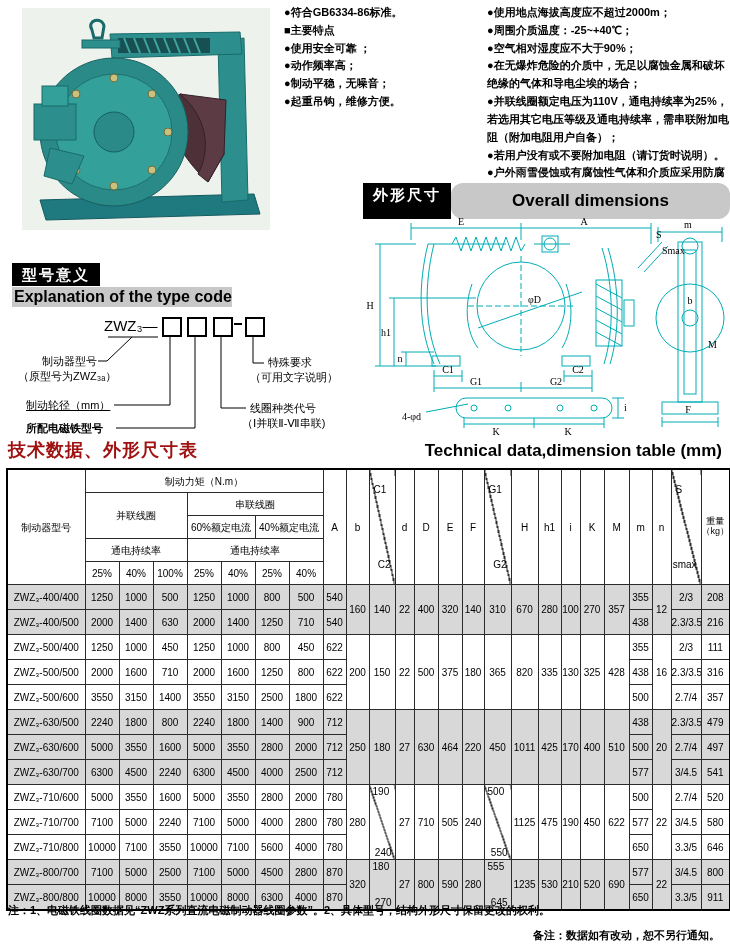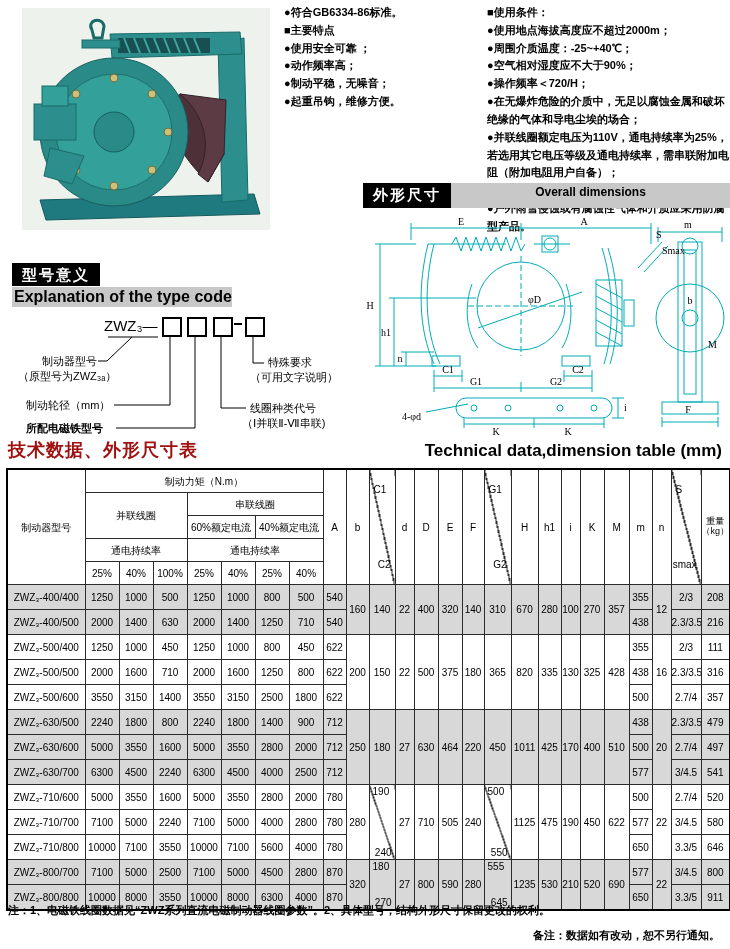--- a/index.html
+++ b/index.html
@@ -10,22 +10,22 @@
   .blist{position:absolute;font-size:11px;font-weight:bold;line-height:1.62;}
   .blist div{white-space:normal;}
 
   
   .photo{position:absolute;left:22px;top:8px;width:248px;height:222px;}
 
   
   .sec-bar{position:absolute;display:flex;align-items:stretch;}
   .zh-box{background:#000;color:#fff;font-weight:bold;font-size:15px;
           padding:3px 10px;letter-spacing:2px;white-space:nowrap;}
-  .en-bar{background:#c8c8c8;color:#000;font-weight:bold;font-size:12px;
-          flex:1;text-align:center;padding:2px 6px;white-space:nowrap;}
+  .en-bar{background:#c8c8c8;color:#000;font-weight:bold;font-size:17px;
+          flex:1;text-align:center;padding:8px 6px;white-space:nowrap;border-radius:12px;}
 
   
   .drawing{position:absolute;left:356px;top:214px;width:374px;height:224px;}
   .drawing text{font-family:"Liberation Serif",serif;fill:#000;}
 
   
   .typecode{position:absolute;left:12px;top:266px;width:345px;height:170px;}
   .tc-en{display:inline-block;background:#c8c8c8;font-weight:bold;font-size:16px;
          padding:1px 0 1px 2px;margin-top:2px;white-space:nowrap;}
   .tc-diagram{position:relative;width:345px;height:128px;margin-top:2px;}
@@ -118,25 +118,23 @@
   <div class="blist" style="left:284px;top:4px;width:200px;">
     <div>●符合GB6334-86标准。</div>
     <div>■主要特点</div>
     <div>●使用安全可靠 ；</div>
     <div>●动作频率高；</div>
     <div>●制动平稳，无噪音；</div>
     <div>●起重吊钩，维修方便。</div>
   </div>
 
   <div class="blist" style="left:487px;top:4px;width:243px;">
-    <div>■使用条件：</div>
     <div>●使用地点海拔高度应不超过2000m；</div>
     <div>●周围介质温度：-25~+40℃；</div>
     <div>●空气相对湿度应不大于90%；</div>
-    <div>●操作频率＜720/H；</div>
     <div>●在无爆炸危险的介质中，无足以腐蚀金属和破坏绝缘的气体和导电尘埃的场合；</div>
     <div>●并联线圈额定电压为110V，通电持续率为25%，若选用其它电压等级及通电持续率，需串联附加电阻（附加电阻用户自备）；</div>
     <div>●若用户没有或不要附加电阻（请订货时说明）。</div>
     <div>●户外雨雪侵蚀或有腐蚀性气体和介质应采用防腐型产品。</div>
   </div>
 
   <div class="sec-bar" style="left:363px;top:183px;width:367px;">
     <span class="zh-box">外形尺寸</span>
     <span class="en-bar">Overall dimensions</span>
   </div>
@@ -270,21 +268,21 @@
         </g>
       </svg>
       <span class="tc-prefix">ZWZ₃—</span>
       <span class="tc-box" style="left:150px;"></span>
       <span class="tc-box" style="left:175px;"></span>
       <span class="tc-box" style="left:201px;"></span>
       <span class="tc-dash" style="left:222px;"></span>
       <span class="tc-box" style="left:233px;"></span>
       <span class="tc-label" style="left:30px;top:45px;">制动器型号</span>
       <span class="tc-label" style="left:6px;top:60px;">（原型号为ZWZ₃ₐ）</span>
-      <span class="tc-label" style="left:14px;top:89px;">制动轮径（mm）</span>
+      <span class="tc-label" style="left:14px;top:89px;text-decoration:underline;">制动轮径（mm）</span>
       <span class="tc-label" style="left:14px;top:112px;font-weight:bold;">所配电磁铁型号</span>
       <span class="tc-label" style="left:256px;top:46px;">特殊要求</span>
       <span class="tc-label" style="left:238px;top:61px;">（可用文字说明）</span>
       <span class="tc-label" style="left:238px;top:92px;">线圈种类代号</span>
       <span class="tc-label" style="left:230px;top:107px;">（Ⅰ并联Ⅱ-Ⅶ串联)</span>
     </div>
   </div>
 
   <div class="tech-head">
     <span class="tech-zh">技术数据、外形尺寸表</span>

